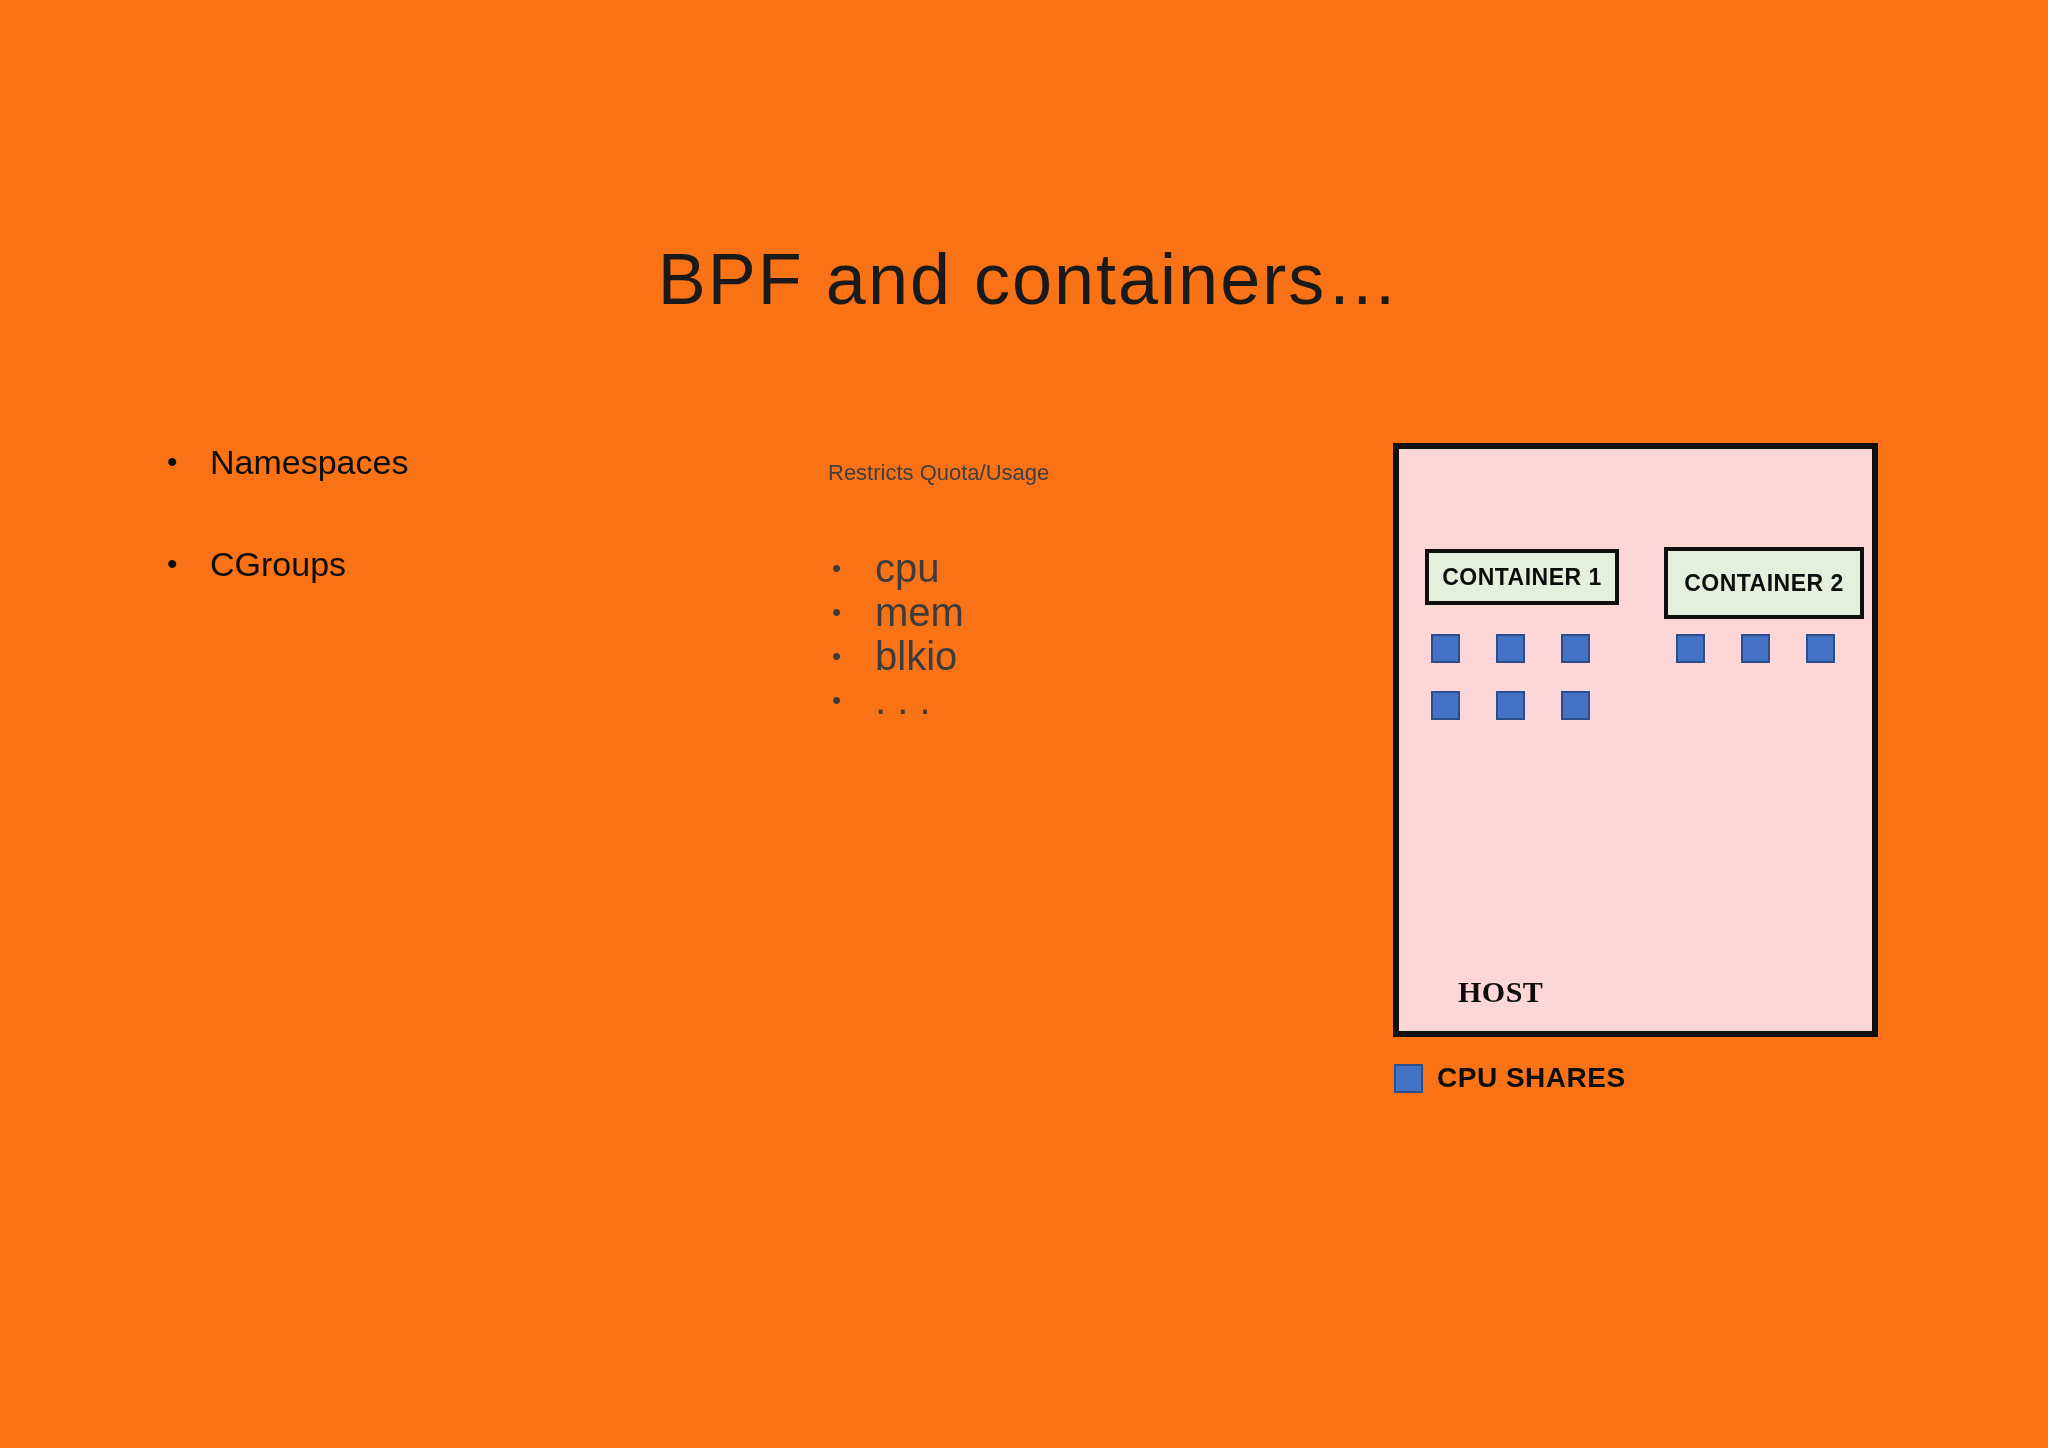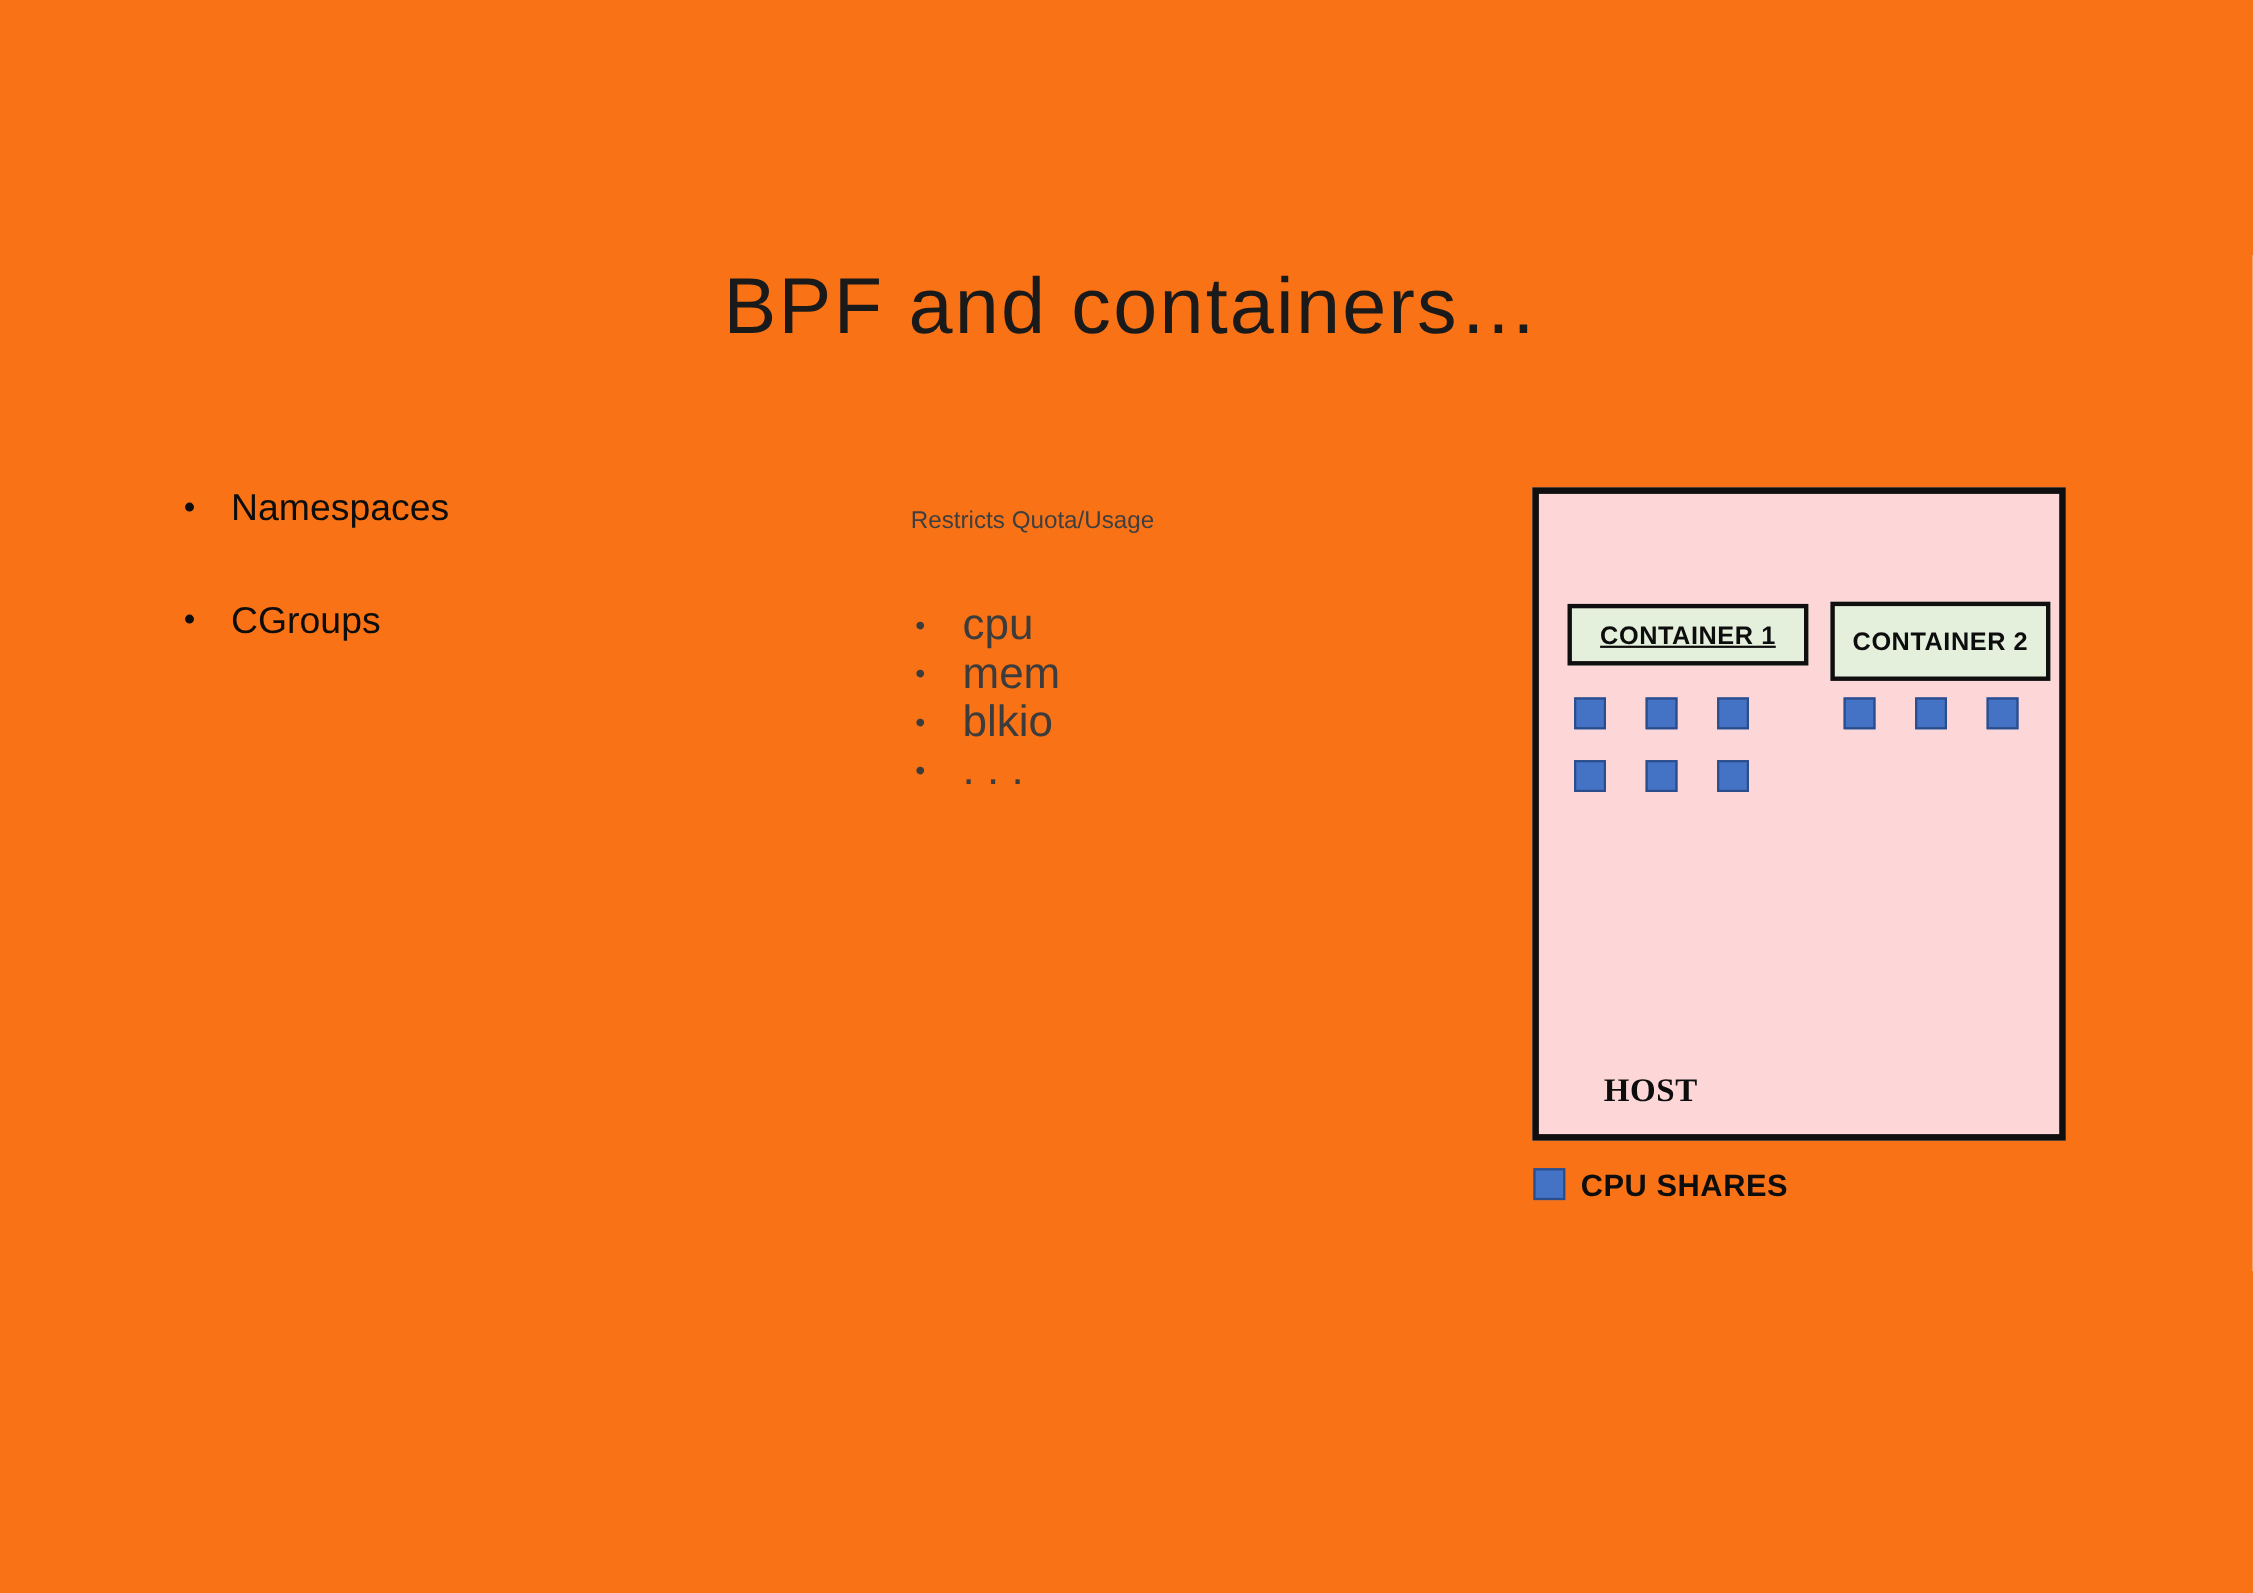--- a/index.html
+++ b/index.html
@@ -106,21 +106,21 @@
     background: #e4f0dc;
     border: 4px solid #0f0f0f;
     display: flex;
     align-items: center;
     justify-content: center;
     font-size: 23px;
     font-weight: bold;
     color: #0d0d0d;
     letter-spacing: 0.5px;
   }
-  .container-1 { left: 26px; top: 100px; width: 219px; height: 56px; text-decoration: underline; }
+  .container-1 { left: 26px; top: 100px; width: 194px; height: 56px; }
   .container-2 { left: 265px; top: 98px; width: 200px; height: 72px; }
 
   .shares {
     position: absolute;
     display: flex;
     flex-wrap: wrap;
     column-gap: 36px;
     row-gap: 28px;
     width: 170px;
   }
@@ -143,21 +143,21 @@
     color: #0d0d0d;
     letter-spacing: 0.5px;
     font-family: Liberation Serif, serif;
   }
 
   .legend {
     position: absolute;
     left: 1394px;
     top: 1062px;
     display: flex;
-    align-items: flex-start;
+    align-items: center;
   }
   .legend-swatch {
     width: 29px;
     height: 29px;
     box-sizing: border-box;
     background: #4472c4;
     border: 2px solid #2b4d8c;
   }
   .legend-label {
     margin-left: 14px;

